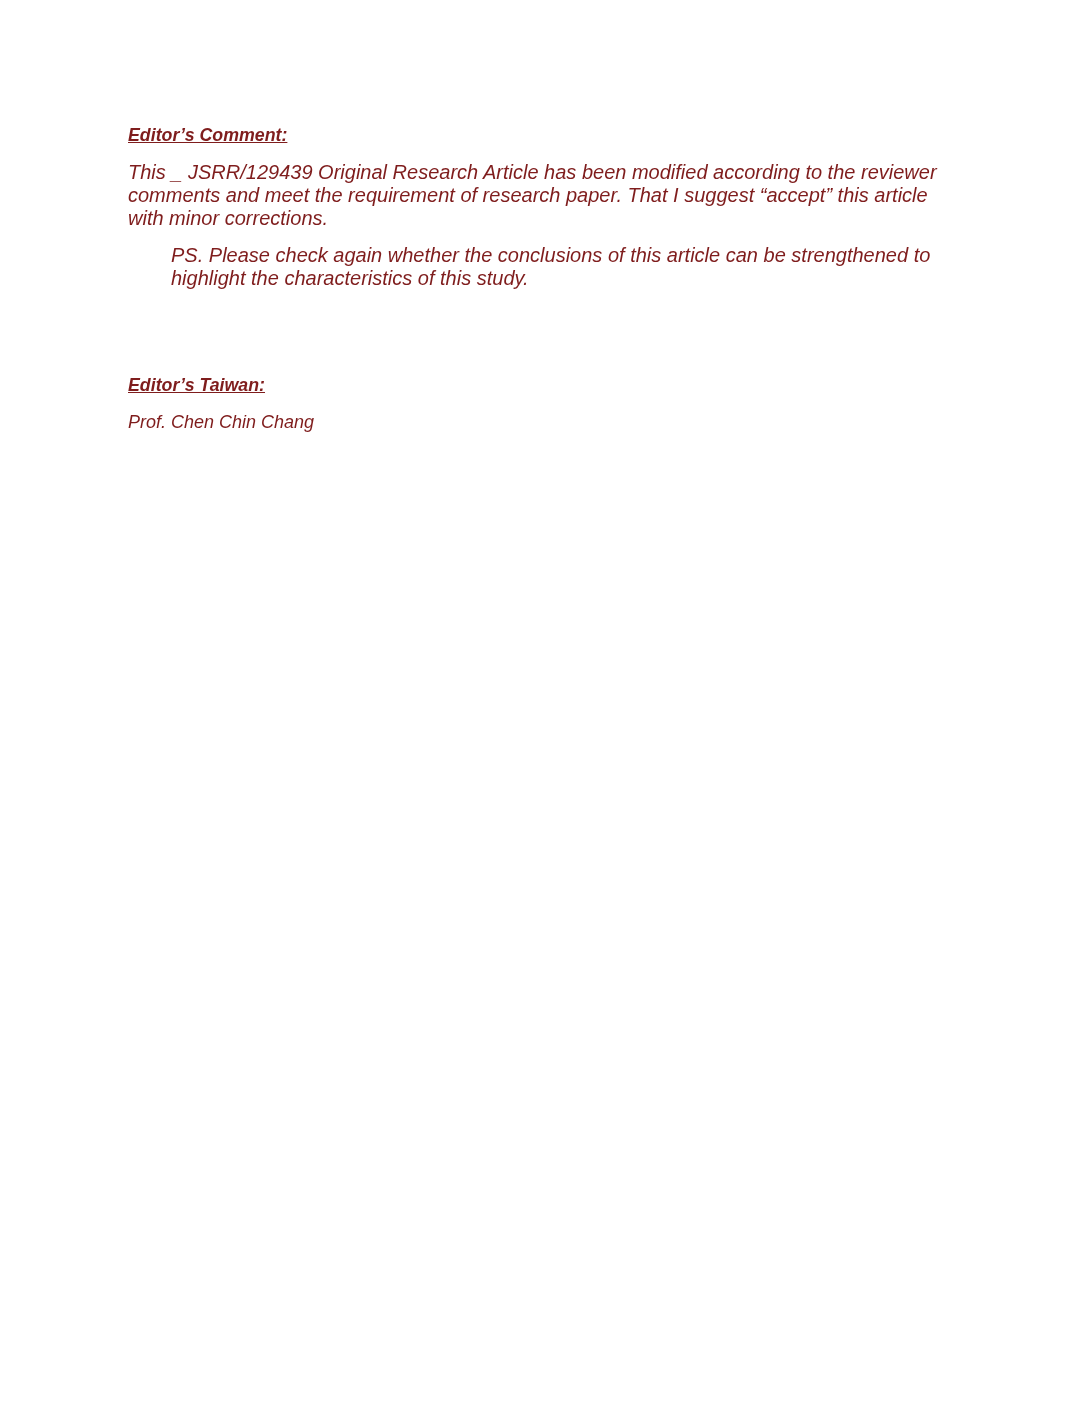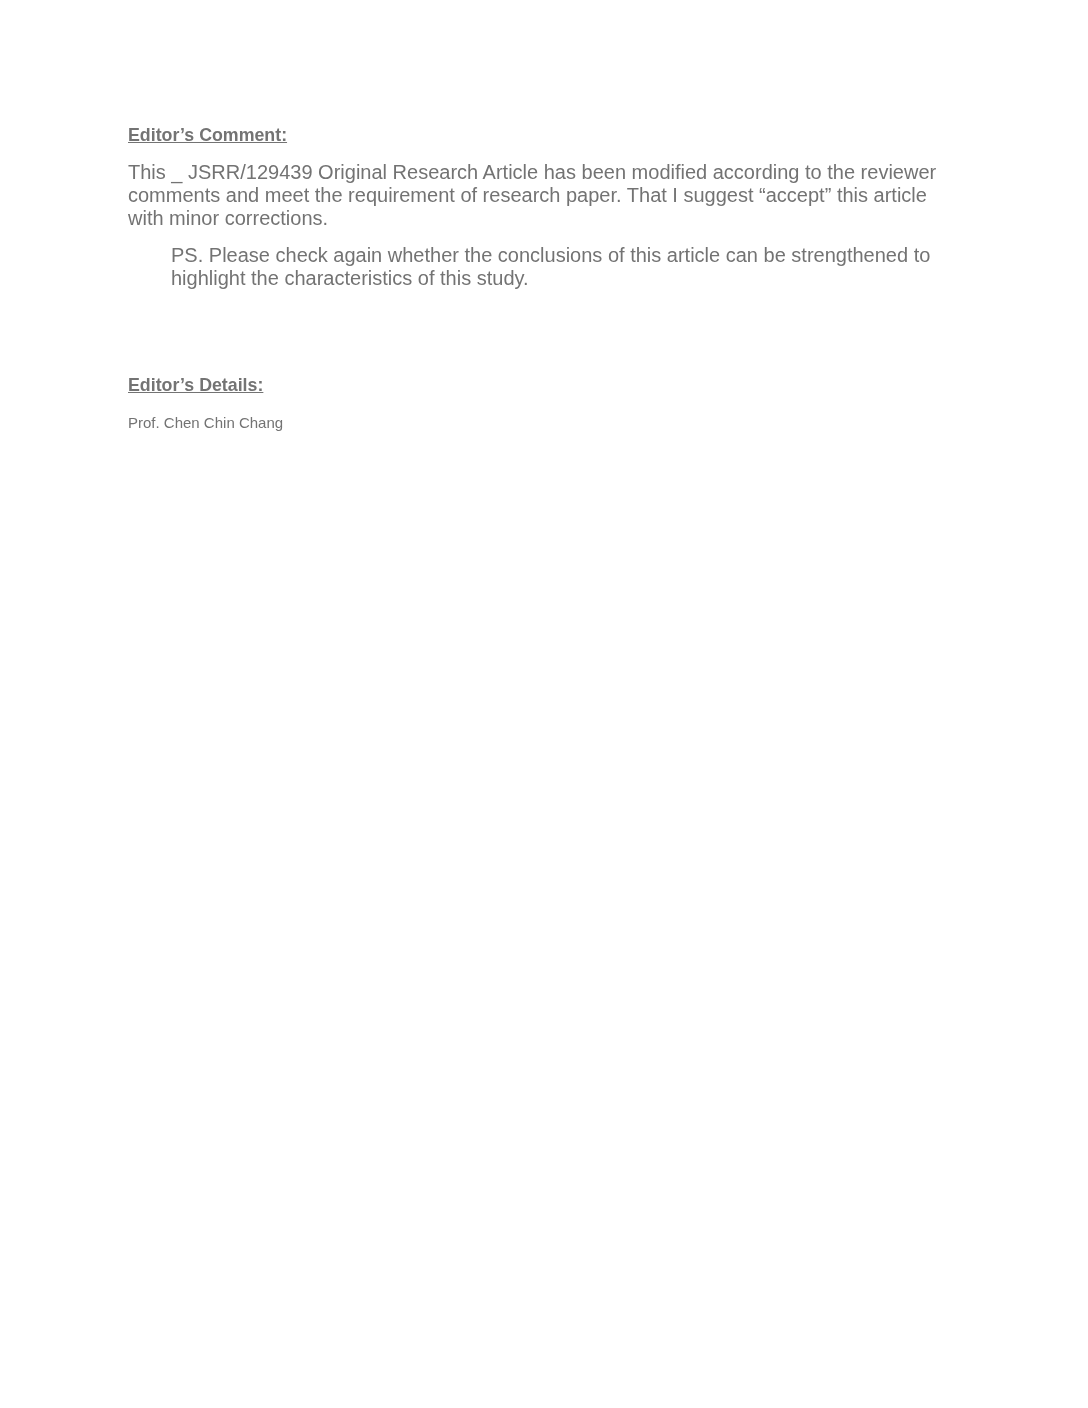--- a/index.html
+++ b/index.html
@@ -5,64 +5,65 @@
   html, body {
     margin: 0;
     padding: 0;
     background: #ffffff;
   }
   .page {
     position: relative;
     width: 1088px;
     height: 1408px;
     background: #ffffff;
-    color: #737373;
+    color: #7f1d1d;
     font-family: "Liberation Sans", "DejaVu Sans", sans-serif;
     box-sizing: border-box;
     padding: 124px 128px 0 128px;
     overflow: hidden;
+    font-style: italic;
   }
   .heading {
     font-size: 17.8px;
     font-weight: bold;
     text-decoration: underline;
     line-height: 23px;
     margin: 0 0 14px 0;
   }
   .para {
     font-size: 20px;
     font-weight: normal;
     line-height: 23px;
     margin: 0 0 14px 0;
     max-width: 820px;
   }
   .para.last-of-section {
     margin-bottom: 84px;
     margin-left: 43px;
   }
   .line {
-    font-size: 15px;
+    font-size: 18px;
     line-height: 23px;
     margin: 0;
     max-width: 820px;
   }
 </style>
 </head>
 <body>
 
 <div class="page">
 
   <section>
     <h2 class="heading">Editor’s Comment:</h2>
 
     <p class="para">This _ JSRR/129439 Original Research Article has been modified according to the reviewer comments and meet the requirement of research paper. That I suggest “accept” this article with minor corrections.</p>
 
     <p class="para last-of-section">PS. Please check again whether the conclusions of this article can be strengthened to highlight the characteristics of this study.</p>
   </section>
 
   <section>
-    <h2 class="heading">Editor’s Details:</h2>
+    <h2 class="heading">Editor’s Taiwan:</h2>
 
     <p class="line">Prof. Chen Chin Chang</p>
 
   </section>
 
 </div>
 
 </body></html>

